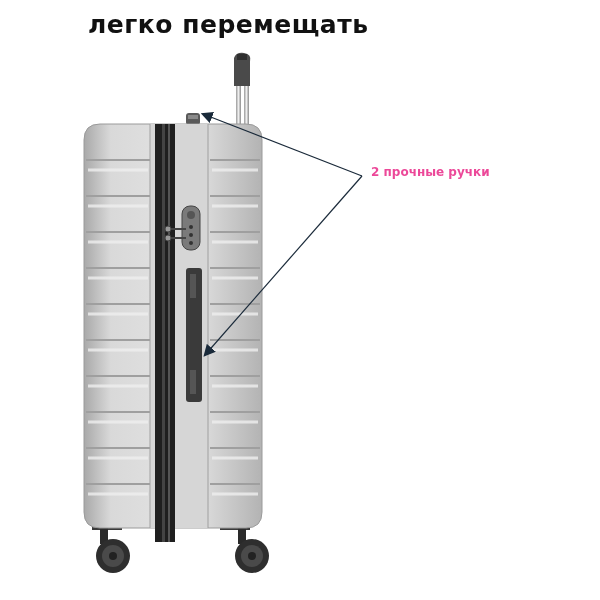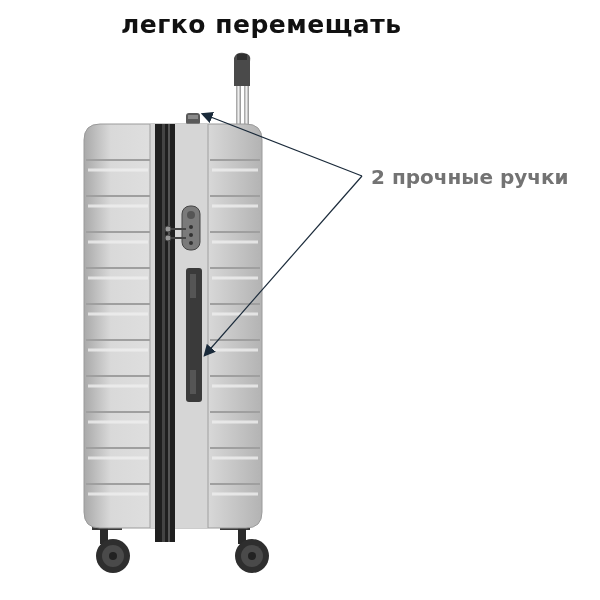--- a/index.html
+++ b/index.html
@@ -1,18 +1,18 @@
 <!DOCTYPE html>
 <html><head>
 <meta charset="utf-8">
 <style>
   html, body { margin:0; padding:0; background:#ffffff; }
   #stage { position:relative; width:600px; height:600px; overflow:hidden; background:#ffffff; }
-  .title { position:absolute; left:88px; top:10px; font-family:"DejaVu Sans", sans-serif; font-weight:bold; font-size:25px; color:#111111; letter-spacing:0.5px; white-space:nowrap;margin-left:33px; }
-  .callout { position:absolute; left:371px; top:165px; font-family:"DejaVu Sans", sans-serif; font-weight:bold; font-size:20px; color:#737373; white-space:nowrap; }
+  .title { position:absolute; left:88px; top:10px; font-family:"DejaVu Sans", sans-serif; font-weight:bold; font-size:25px; color:#111111; letter-spacing:0.5px; white-space:nowrap; }
+  .callout { position:absolute; left:371px; top:165px; font-family:"DejaVu Sans", sans-serif; font-weight:bold; font-size:12px; color:#ec4899; white-space:nowrap; }
   svg.art { position:absolute; left:0; top:0; }
 </style>
 </head>
 <body>
 
 <div id="stage">
 
   <div class="title">легко перемещать</div>
 
   <svg class="art" width="600" height="600" viewBox="0 0 600 600">

